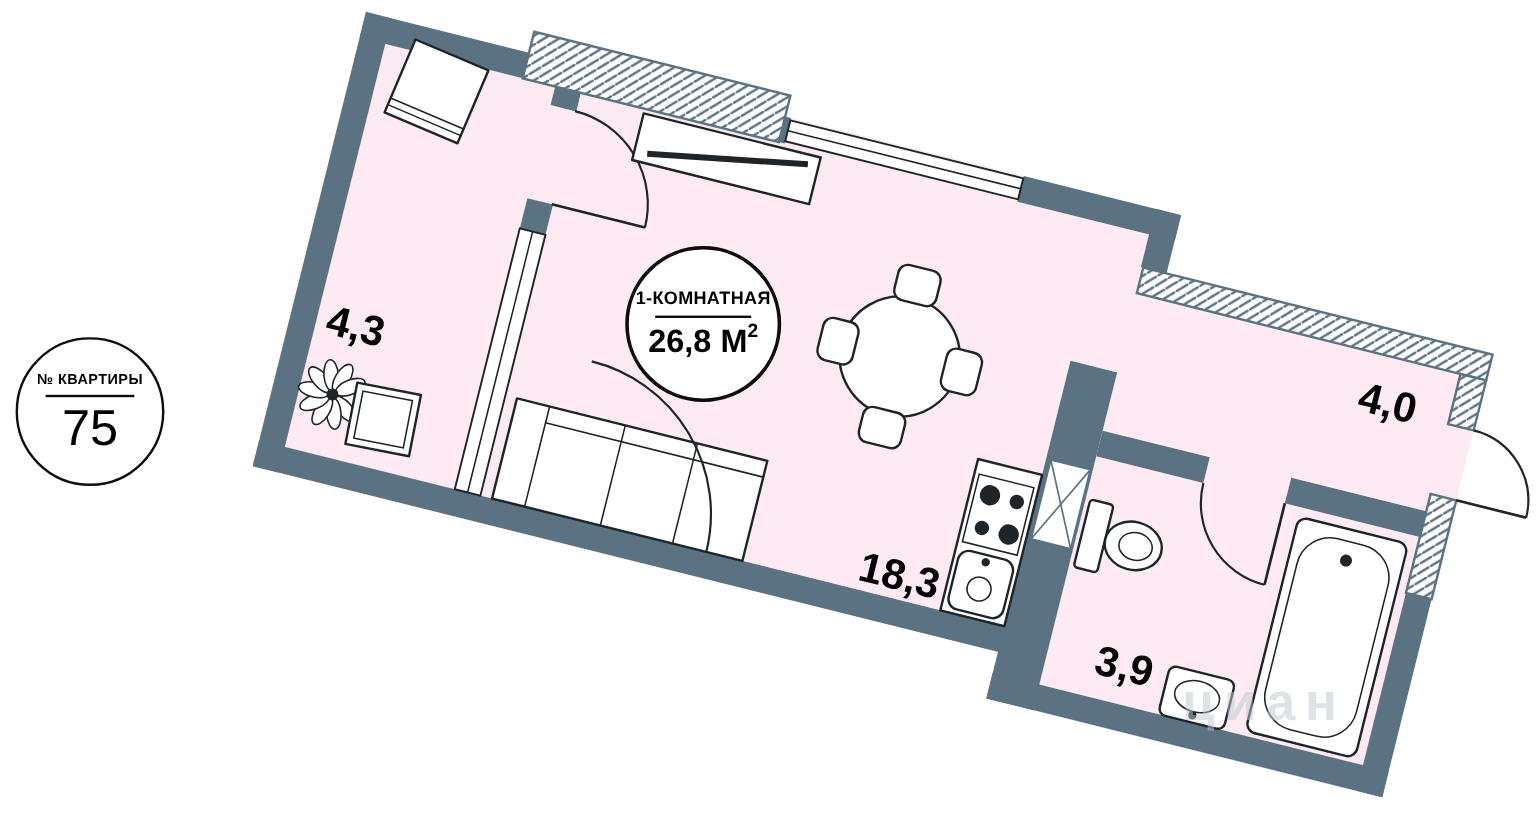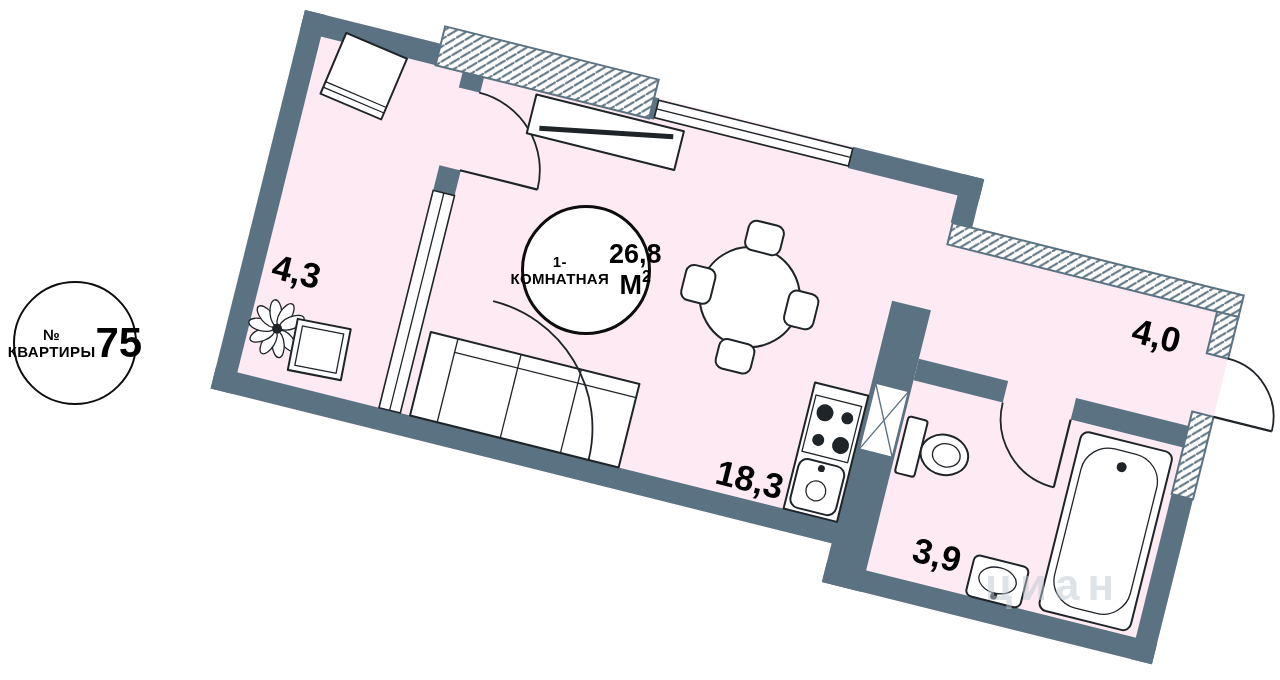--- a/index.html
+++ b/index.html
@@ -17,25 +17,25 @@
   .furn{fill:#ffffff;stroke:var(--line);stroke-width:2;stroke-linejoin:round;}
   .furnline{fill:none;stroke:var(--line);stroke-width:2;}
   .thin{stroke-width:1.3;}
   .arc{fill:none;stroke:var(--line);stroke-width:1.8;}
   .dark{fill:var(--line);stroke:none;}
   .winw{fill:#ffffff;stroke:var(--line);stroke-width:1.6;}
   .ventline{stroke:var(--wall);stroke-width:1.4;fill:none;}
   .lbl{font-family:"Liberation Sans",sans-serif;font-weight:bold;font-size:35px;
        fill:#000;text-anchor:middle;}
   .badge{position:absolute;background:#fff;border:3px solid #0d0d0d;border-radius:50%;
-         display:flex;flex-direction:row;align-items:center;justify-content:center;
+         display:flex;flex-direction:column;align-items:center;justify-content:center;
          text-align:center;box-sizing:border-box;}
   #apt-badge{left:13px;top:281px;width:124px;height:124px;border-width:2.5px;}
-  #apt-badge .cap{font-size:15px;font-weight:bold;letter-spacing:.4px;}
-  #apt-badge .num{font-size:42px;font-weight:bold;line-height:1;}
+  #apt-badge .cap{font-size:12px;font-weight:bold;letter-spacing:.4px;}
+  #apt-badge .num{font-size:42px;font-weight:normal;line-height:1;}
   #area-badge{left:521px;top:205px;width:130px;height:130px;}
   #area-badge .cap{font-size:15px;font-weight:bold;letter-spacing:.3px;}
   #area-badge .num{font-size:27px;font-weight:bold;line-height:1.1;}
   #area-badge sup{font-size:16px;position:relative;top:-2px;}
   .divline{height:2px;background:#0d0d0d;margin:6px 0 5px 0;}
   #apt-badge .divline{width:74px;}
   #area-badge .divline{width:80px;}
   .wm{font-family:"Liberation Sans",sans-serif;font-weight:bold;font-size:44px;
       fill:#bfc9d2;opacity:.5;letter-spacing:8px;}
 </style>

